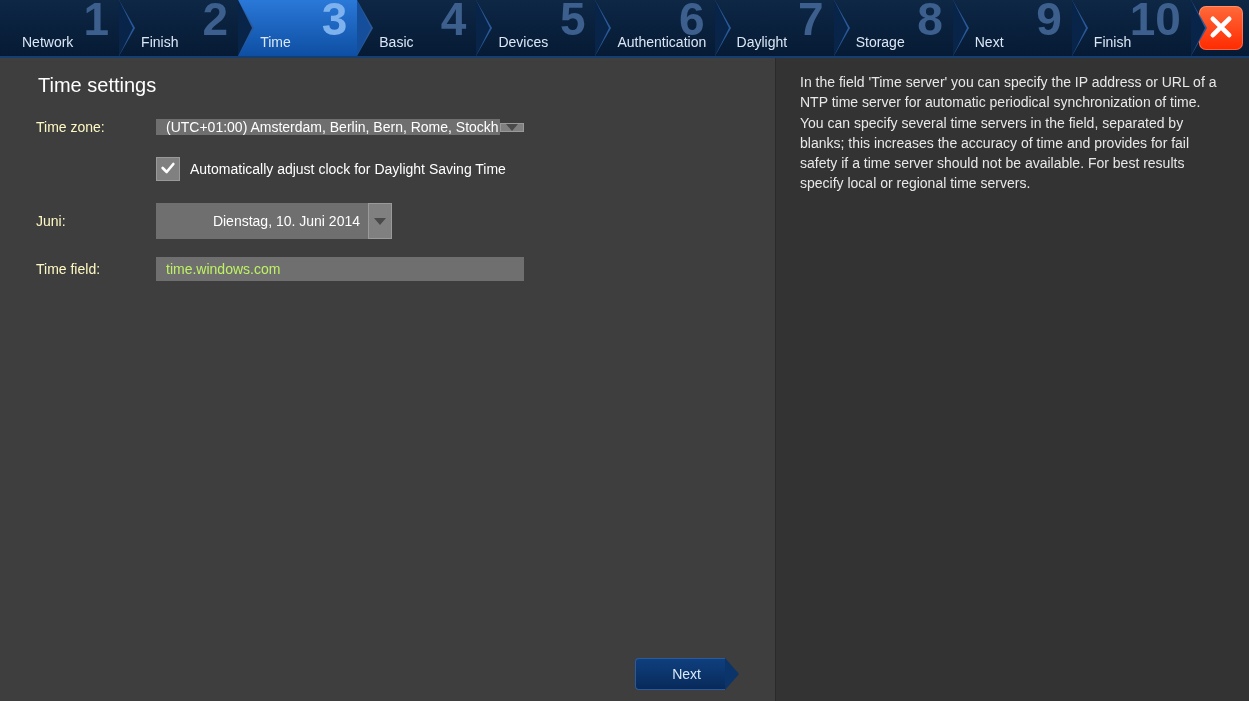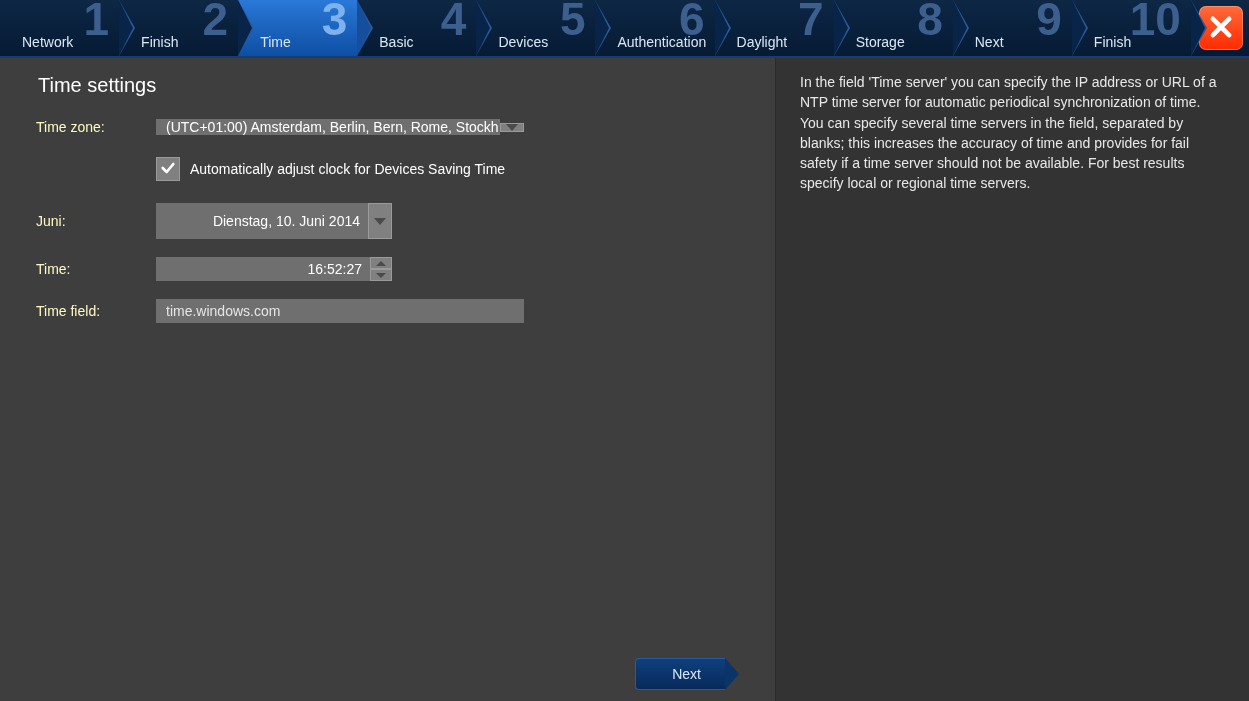--- a/index.html
+++ b/index.html
@@ -241,21 +241,21 @@
     border-left: 5px solid transparent;
     border-right: 5px solid transparent;
     border-top: 5px solid #4a4a4a;
   }
 
   .text-input {
     width: 368px;
     height: 24px;
     background: #6f6f6f;
     border: none;
-    color: #e5e5e5;
+    color: #bef264;
     padding: 0 10px;
     font-size: 14px;
     box-sizing: border-box;
     font-family: inherit;
   }
 
   
   .next-btn {
     position: absolute;
     right: 36px;
@@ -367,47 +367,33 @@
     </div>
 
     <div class="checkbox-row">
       <div class="chk">
         <span>
           <svg viewBox="0 0 24 24">
               <path d="M4 12 L10 18 L20 6" stroke="#fff" stroke-width="4" fill="none" stroke-linecap="round" stroke-linejoin="round"></path>
             </svg>
         </span>
       </div>
-      <span>Automatically adjust clock for Devices Saving Time</span>
+      <span>Automatically adjust clock for Daylight Saving Time</span>
     </div>
 
     <div class="form-row">
       <div class="lbl">Juni:</div>
       <div class="date-field">
         <div class="field">Dienstag, 10. Juni 2014</div>
         <div class="date-btn">
           <span class="dd-arrow"></span>
         </div>
       </div>
     </div>
 
-    <div class="form-row">
-      <div class="lbl">Time:</div>
-      <div class="time-field">
-        <div class="field">16:52:27</div>
-        <div class="spinner">
-          <div class="sp">
-              <span class="sp-up"></span>
-            </div>
-          <div class="sp">
-              <span class="sp-down"></span>
-            </div>
-        </div>
-      </div>
-    </div>
 
     <div class="form-row">
       <div class="lbl">Time field:</div>
       <input class="text-input" type="text" value="time.windows.com" style="">
     </div>
 
     <div class="next-btn">
       <div class="next-body">
         <span>Next</span>
       </div>

